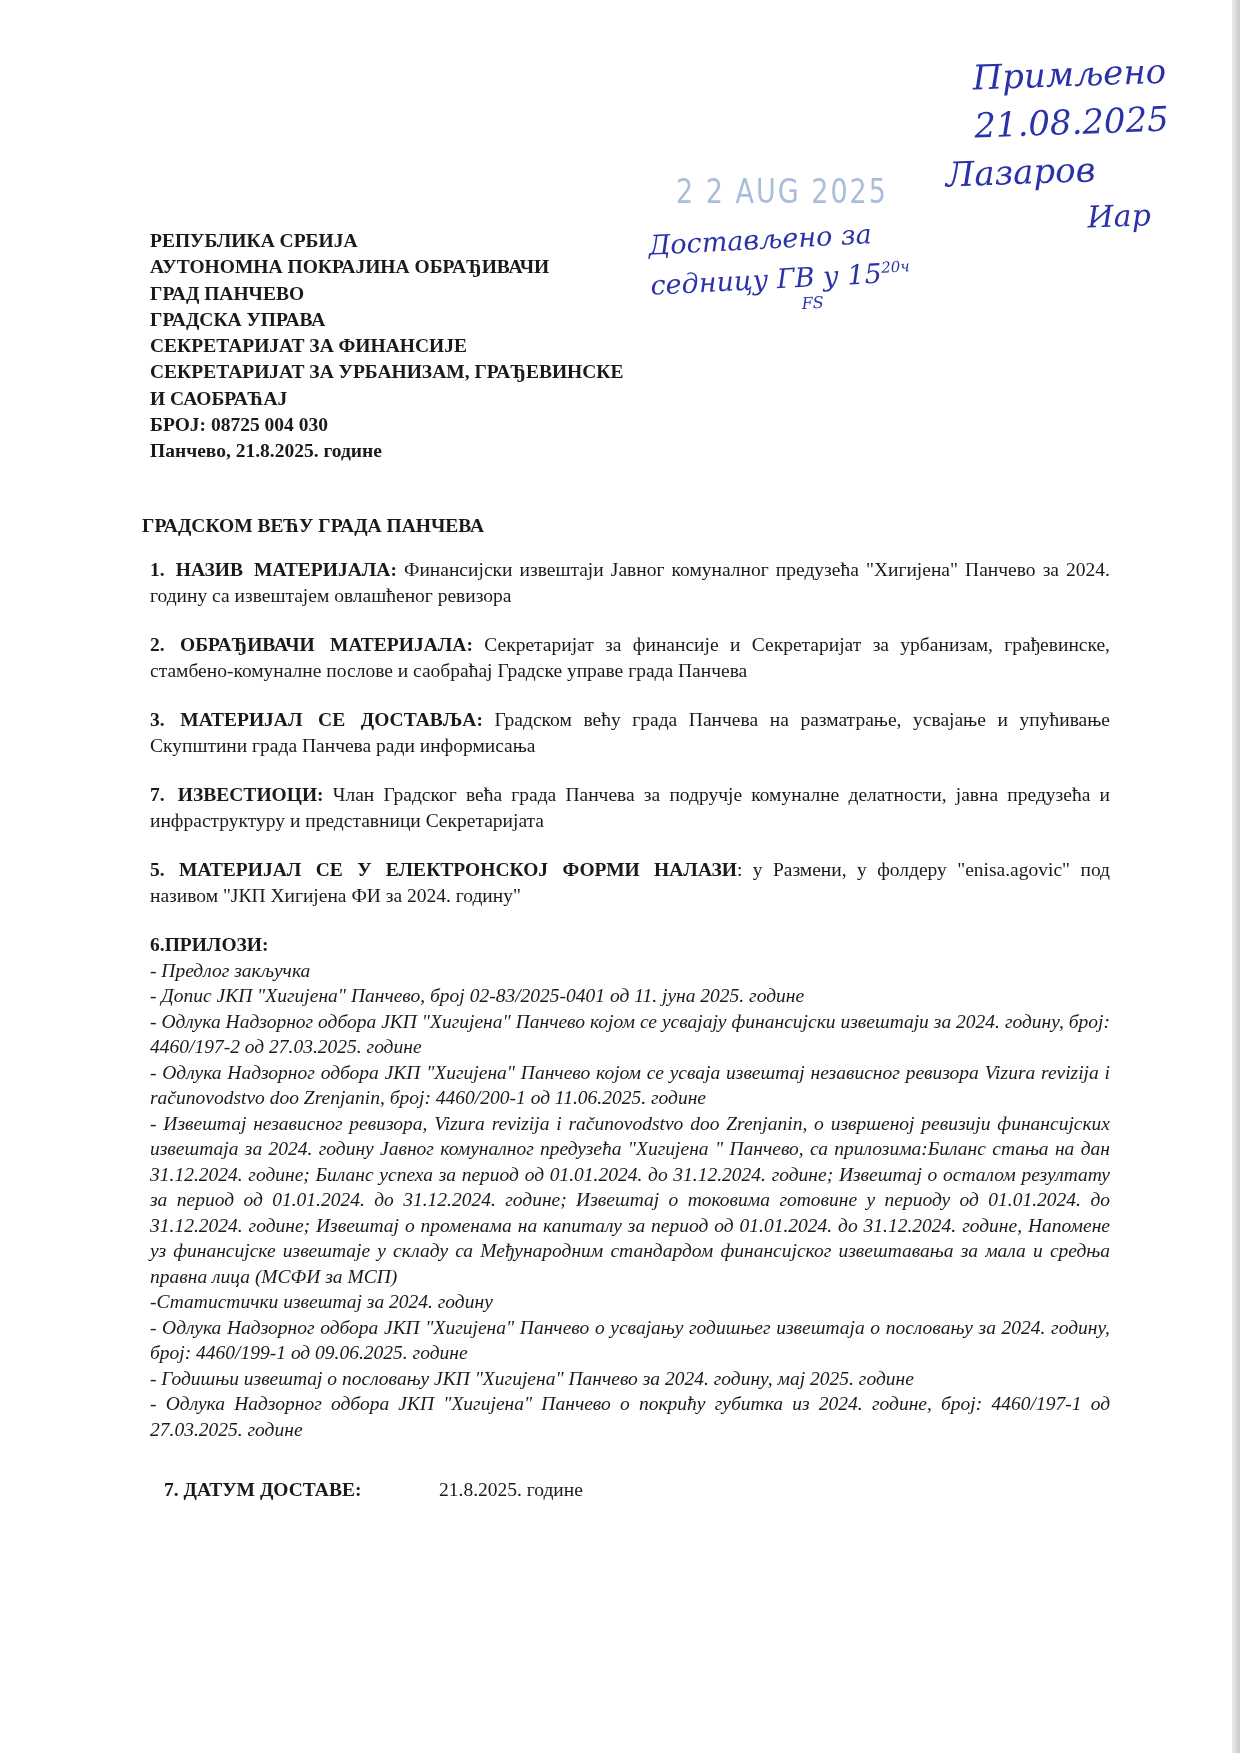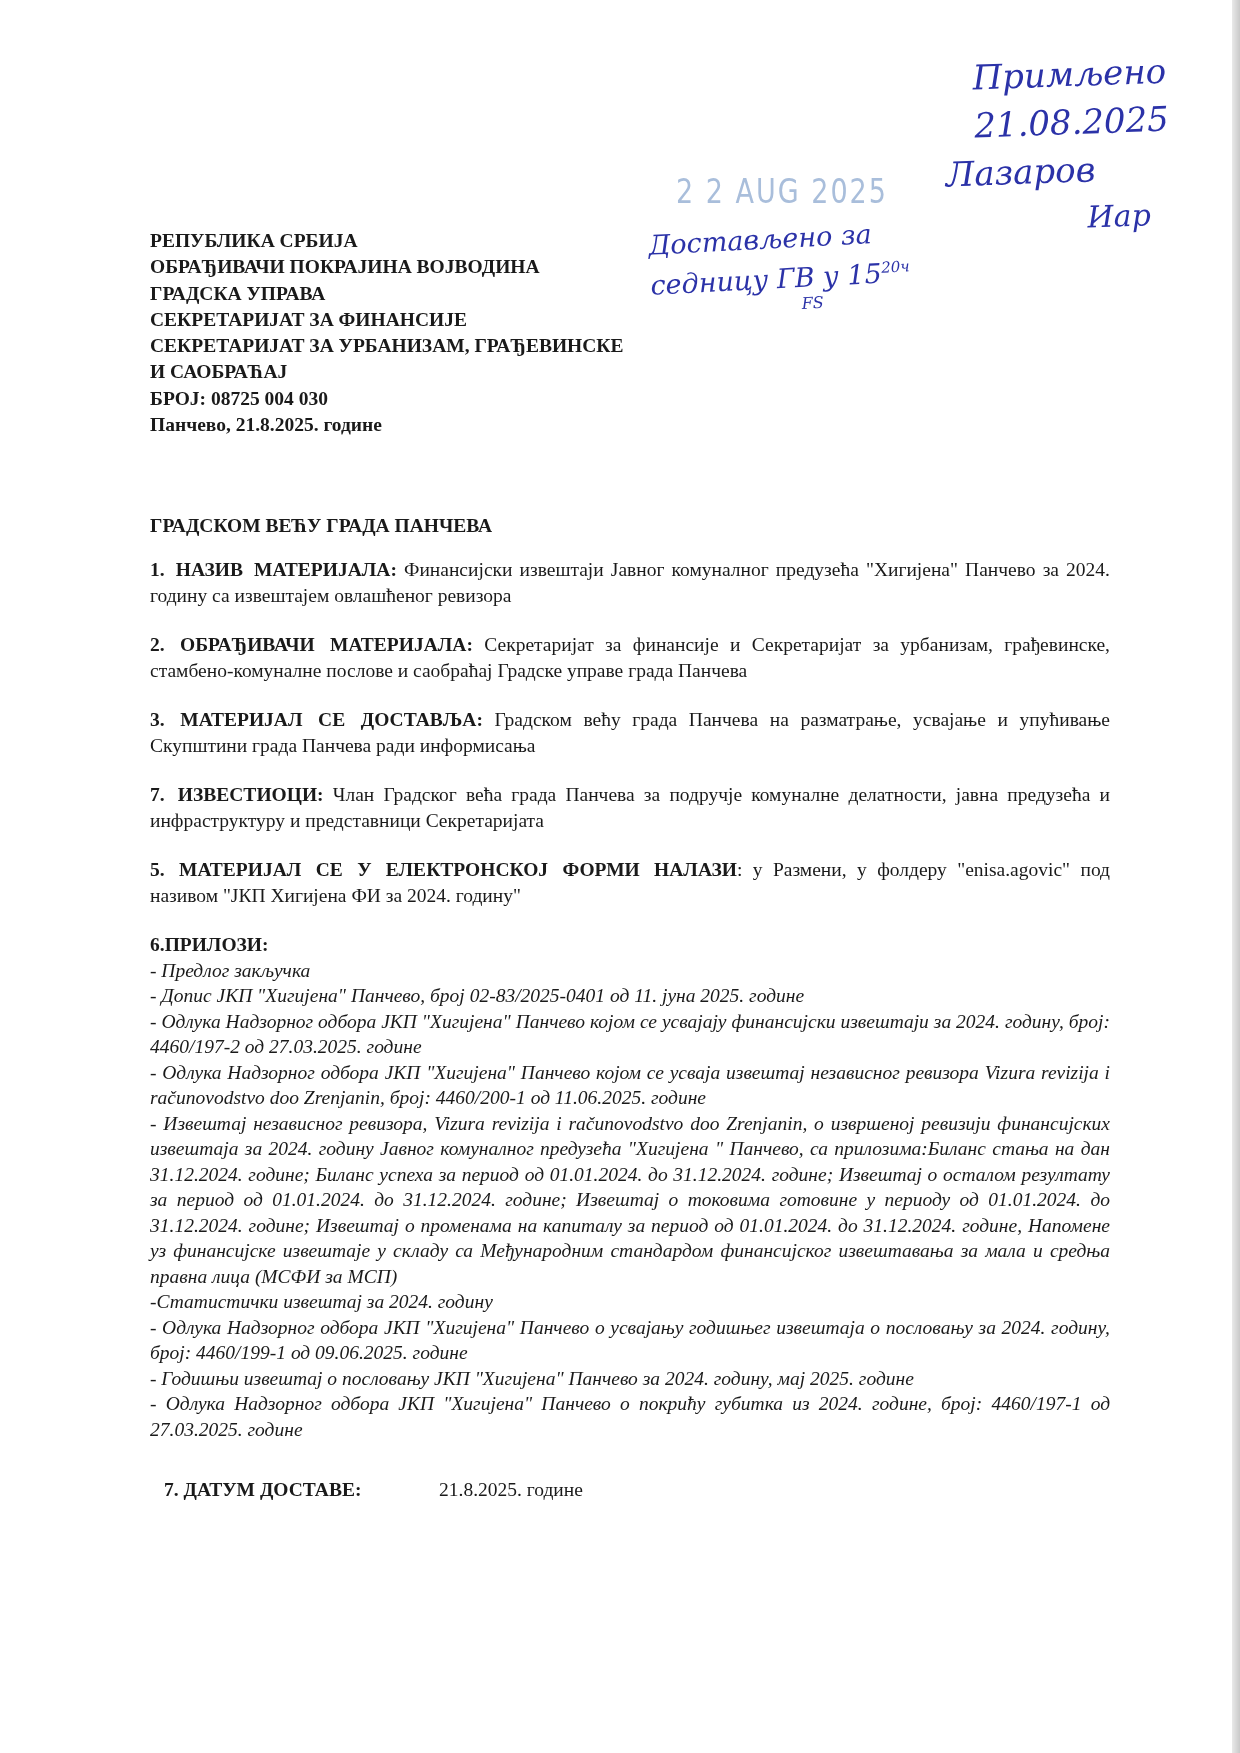--- a/index.html
+++ b/index.html
@@ -37,21 +37,21 @@
     .hand-received { left: 975px; top: 50px; font-size: 34px; line-height: 48px; transform: rotate(-2deg); }
     .hand-received .l3 { display: block; margin-left: -30px; }
     .hand-received .l4 { display: block; margin-left: 110px; font-size: 30px; }
 
     .header {
       position: absolute; left: 150px; top: 228px;
       font-weight: bold; font-size: 19.5px; line-height: 26.3px;
     }
     .header div { white-space: nowrap; }
     .recipient {
-      position: absolute; left: 150px; top: 515px;
+      position: absolute; left: 142px; top: 515px;
       font-weight: bold; font-size: 19.5px;
     }
     .body {
       position: absolute; left: 150px; top: 557px; width: 960px;
       font-size: 19.5px; line-height: 25.5px;
     }
     .sec { text-align: justify; margin-bottom: 24px; }
     .sec b { font-weight: bold; }
     .sec .lbl { word-spacing: 4px; }
     .att-title { font-weight: bold; margin-top: 4px; }
@@ -75,21 +75,22 @@
 
 <div class="hand hand-received">
   <div>Примљено</div>
   <div>21.08.2025</div>
   <span class="l3">Лазаров</span>
   <span class="l4">Иар</span>
 </div>
 
 <div class="header">
   <div>РЕПУБЛИКА СРБИЈА</div>
-  <div>ОБРАЂИВАЧИ ПОКРАЈИНА ВОЈВОДИНА</div>
+  <div>АУТОНОМНА ПОКРАЈИНА ОБРАЂИВАЧИ</div>
+  <div>ГРАД ПАНЧЕВО</div>
   <div>ГРАДСКА УПРАВА</div>
   <div>СЕКРЕТАРИЈАТ ЗА ФИНАНСИЈЕ</div>
   <div>СЕКРЕТАРИЈАТ ЗА УРБАНИЗАМ, ГРАЂЕВИНСКЕ</div>
   <div>И САОБРАЋАЈ</div>
   <div>БРОЈ: 08725 004 030</div>
   <div>Панчево, 21.8.2025. године</div>
 </div>
 
 <div class="recipient">ГРАДСКОМ ВЕЋУ ГРАДА ПАНЧЕВА</div>
 

